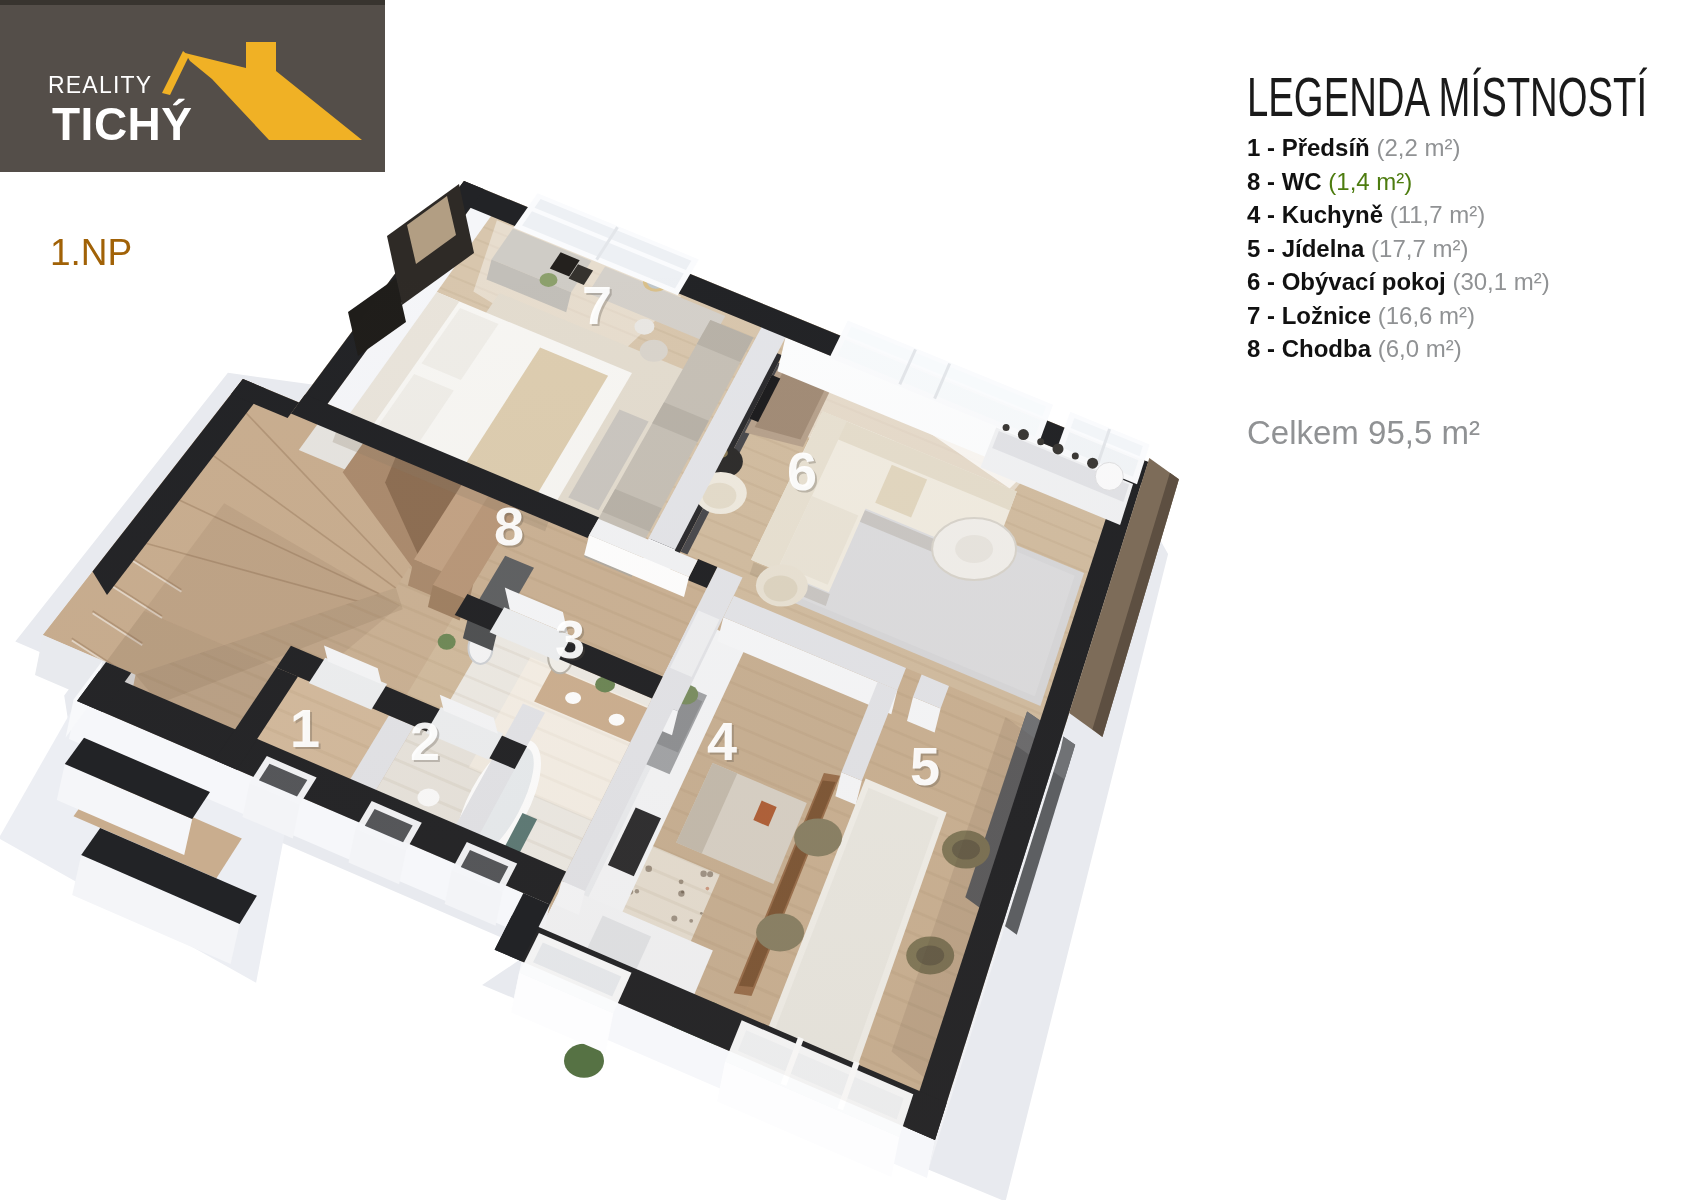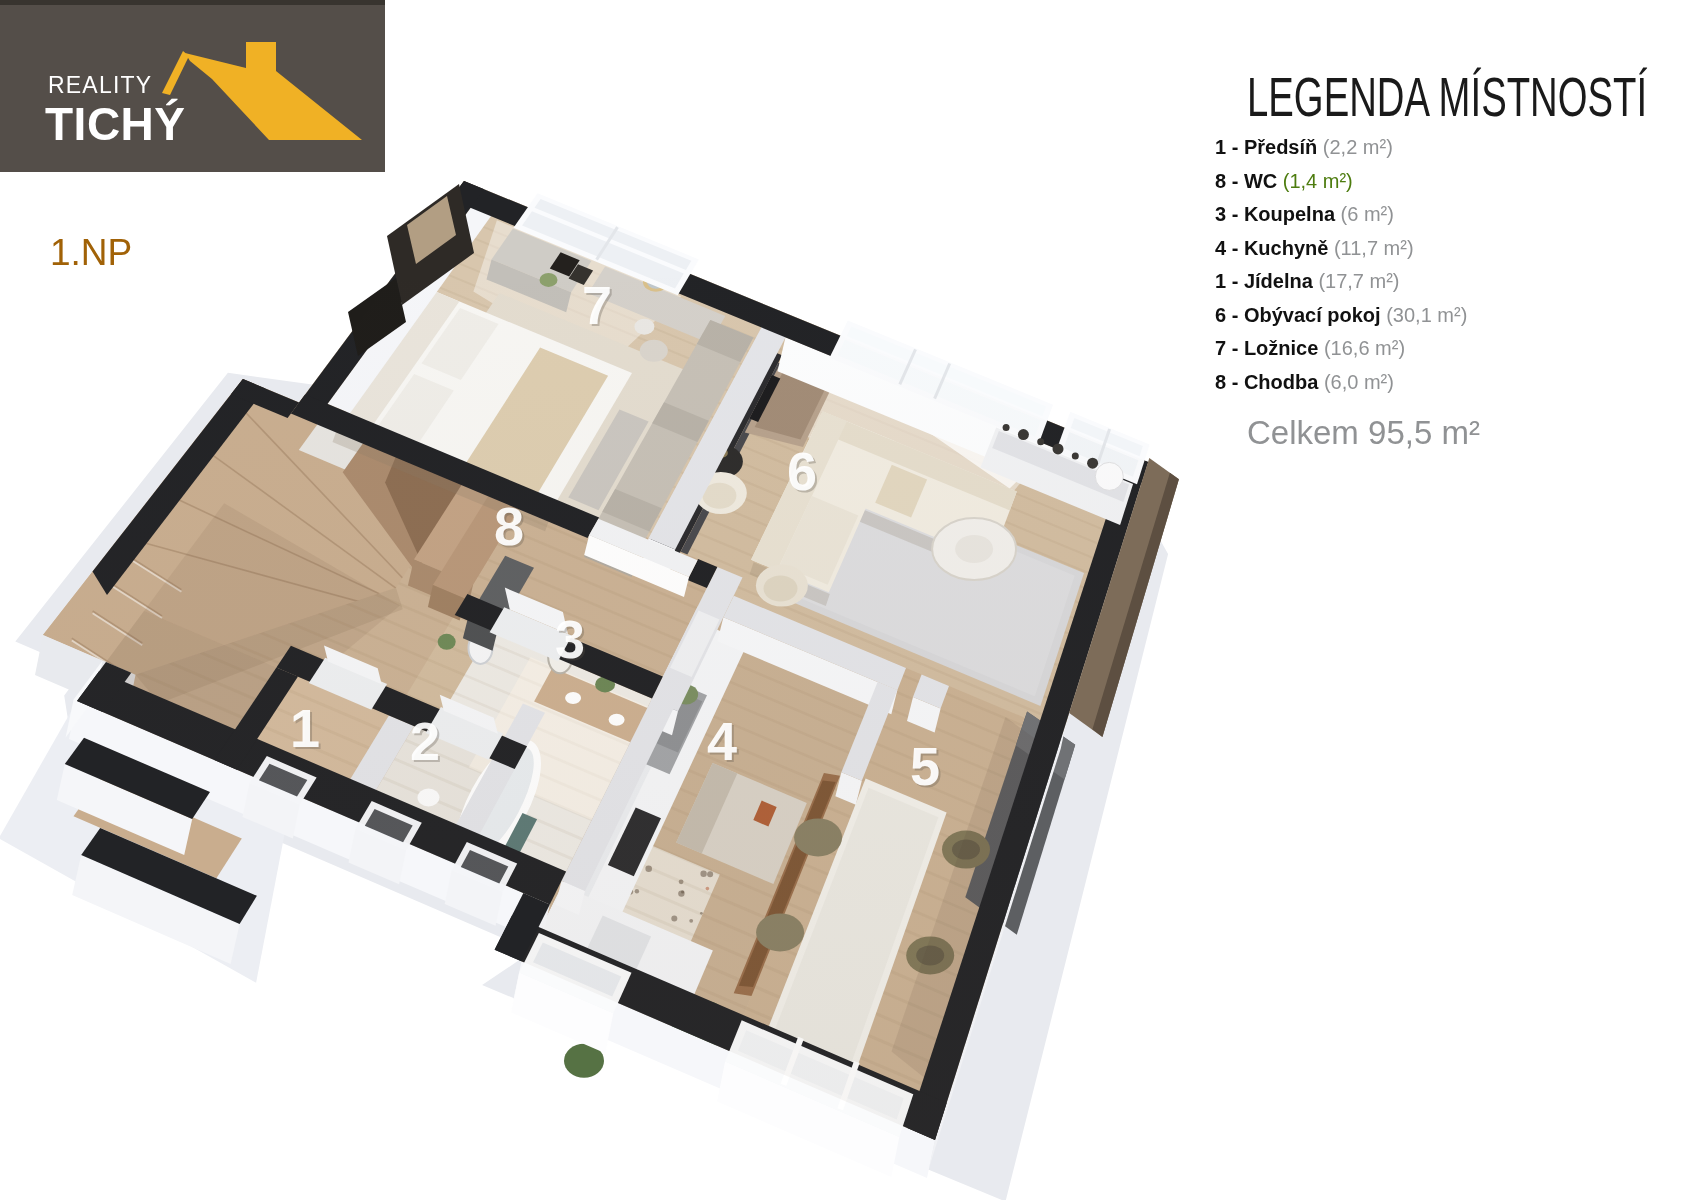--- a/index.html
+++ b/index.html
@@ -511,29 +511,28 @@
 
 <div class="abs" style="left:0;top:0;width:385px;height:172px;background:#544e49"></div>
 <div class="abs" style="left:0;top:0;width:385px;height:5px;background:#38342f"></div>
 
 <svg class="abs" style="left:140px;top:30px" width="250" height="130" viewBox="0 0 250 130">
 <path d="M22 63 L43 21 L49 26 L30 65 Z" fill="#f0b125"></path>
 <path d="M45 23 L106 38 L106 12 L136 12 L136 41 L222 110 L129 110 L72 49 L50 31 Z" fill="#f0b125"></path>
 </svg>
 
 <div class="abs" style="left:48px;top:72px;color:#fff;font-size:23px;letter-spacing:1.2px;font-weight:normal">REALITY</div>
-<div class="abs" style="left:45px;top:97px;color:#fff;font-size:46px;font-weight:bold;letter-spacing:0.5px">TICHÝ</div>
+<div class="abs" style="left:52px;top:97px;color:#fff;font-size:46px;font-weight:bold;letter-spacing:0.5px">TICHÝ</div>
 
 <div class="abs" style="left:50px;top:232px;color:#a16207;font-size:37px;">1.NP</div>
 
 <div class="abs" style="left:1247px;top:64px;color:#1a1a1a;font-size:56px;white-space:nowrap;transform:scaleX(0.684);transform-origin:left top">LEGENDA MÍSTNOSTÍ</div>
 
-<div class="abs" style="left:1215px;top:131px;font-size:20px;line-height:33.5px;color:#111;white-space:nowrap">
+<div class="abs" style="left:1247px;top:131px;font-size:24px;line-height:33.5px;color:#111;white-space:nowrap">
 <div><b>1 - Předsíň</b> <span style="color:#909294">(2,2 m²)</span></div>
 <div><b>8 - WC</b> <span style="color:#4d7c0f">(1,4 m²)</span></div>
-<div><b>3 - Koupelna</b> <span style="color:#909294">(6 m²)</span></div>
 <div><b>4 - Kuchyně</b> <span style="color:#909294">(11,7 m²)</span></div>
-<div><b>1 - Jídelna</b> <span style="color:#909294">(17,7 m²)</span></div>
+<div><b>5 - Jídelna</b> <span style="color:#909294">(17,7 m²)</span></div>
 <div><b>6 - Obývací pokoj</b> <span style="color:#909294">(30,1 m²)</span></div>
 <div><b>7 - Ložnice</b> <span style="color:#909294">(16,6 m²)</span></div>
 <div><b>8 - Chodba</b> <span style="color:#909294">(6,0 m²)</span></div>
 </div>
 
 <div class="abs" style="left:1247px;top:414px;font-size:33px;color:#909294">Celkem 95,5 m²</div>
 </body></html>

